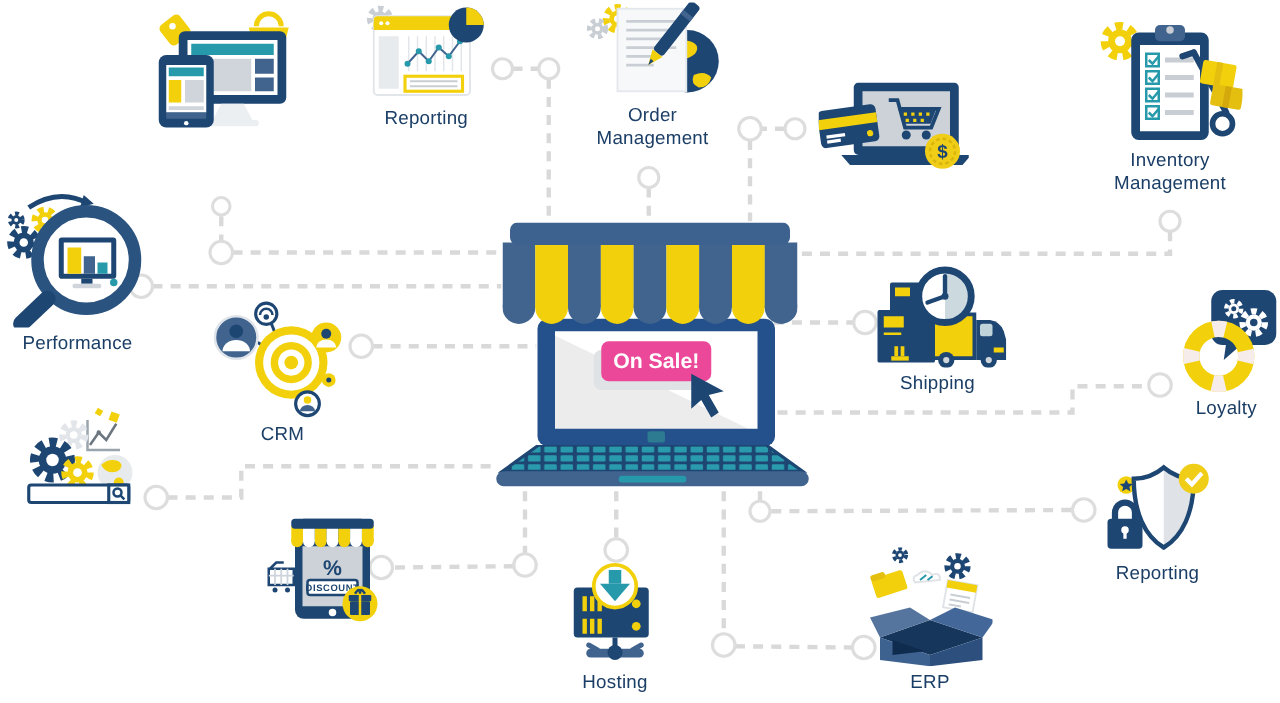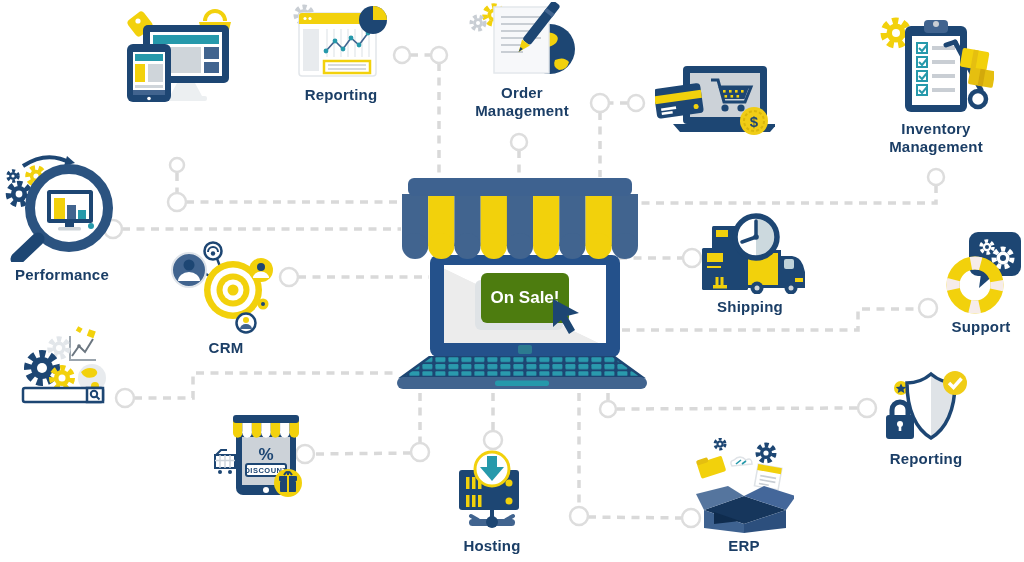--- a/index.html
+++ b/index.html
@@ -3,34 +3,34 @@
 <meta charset="utf-8">
 <style>
   html,body{margin:0;padding:0}
   body{
     width:1024px;height:562px;position:relative;background:#ffffff;
     font-family:"Liberation Sans",sans-serif;overflow:hidden;
   }
   .node{position:absolute;text-align:center;z-index:2}
   .node svg{display:block;margin:0 auto}
   .node-label{
-    margin-top:4px;font-weight:700;font-size:15px;line-height:1.22;
+    margin-top:4px;font-weight:400;font-size:15px;line-height:1.22;
     color:#1b3e66;white-space:pre-line;letter-spacing:.2px;
   }
   #connectors{position:absolute;left:0;top:0;z-index:1}
   .center-laptop{position:absolute;left:0;top:0;width:1024px;height:562px;z-index:3;pointer-events:none}
   .center-laptop > *{pointer-events:auto}
   .screen{position:absolute;left:430px;top:255px;width:190px;height:102px;background:#24518b;border-radius:8px}
   .display{
     position:absolute;left:444px;top:265px;width:162px;height:78px;
     background:linear-gradient(to bottom left,#ffffff 52%,#ececec 52.5%);
   }
   .bezel-btn{position:absolute;left:518px;top:345px;width:14px;height:9px;background:#2c7b90;border-radius:2px}
   .onsale-btn{
-    position:absolute;left:481px;top:273px;width:88px;height:50px;background:#4d7c0f;
+    position:absolute;left:481px;top:273px;width:88px;height:32px;background:#ec4899;
     border-radius:6px;color:#fff;font-weight:700;font-size:17px;display:flex;
     align-items:center;justify-content:center;box-shadow:-6px 7px 0 0 #dfe3e6;
   }
   .awning{position:absolute;left:402px;top:178px}
   .keyboard{position:absolute;left:395px;top:356px}
   .cursor{position:absolute;left:549px;top:297px}
   svg text{font-family:"Liberation Sans",sans-serif}
 </style>
 </head>
 <body>
@@ -389,21 +389,21 @@
         <circle cx="64" cy="28" r="3" fill="#1d4673"></circle>
     </g>
     <g>
       <circle cx="48" cy="17" r="6" fill="none" stroke="#fff" stroke-width="3.5" stroke-dasharray="3.5 2.8"></circle>
       <circle cx="48" cy="17" r="4.2" fill="#fff"></circle>
         <circle cx="48" cy="17" r="2" fill="#1d4673"></circle>
     </g>
     <circle cx="36" cy="55" r="22" fill="none" stroke="#f2d10c" stroke-width="13"></circle>
     <circle cx="36" cy="55" r="22" fill="none" stroke="#f6ece9" stroke-width="13" stroke-dasharray="10 24.6" stroke-dashoffset="5"></circle>
   </svg>
-  <div class="node-label">Support</div>
+  <div class="node-label">Loyalty</div>
 </div>
 
 <div class="node" style="left:14px;top:326px;width:96px">
   <svg width="95" height="80" viewBox="0 0 95 80">
     <path d="M55 10 v24 h26" fill="none" stroke="#9aa4ad" stroke-width="2"></path>
     <polyline points="57,30 64,20 70,26 78,13" fill="none" stroke="#6b7680" stroke-width="2"></polyline>
     <circle cx="64" cy="20" r="1.8" fill="#6b7680"></circle>
     <rect x="73" y="4" width="7" height="7" transform="rotate(20 76 7)" fill="#f2d10c"></rect>
     <rect x="62" y="1" width="5" height="5" transform="rotate(30 64 3)" fill="#f2d10c"></rect>
     <g>

